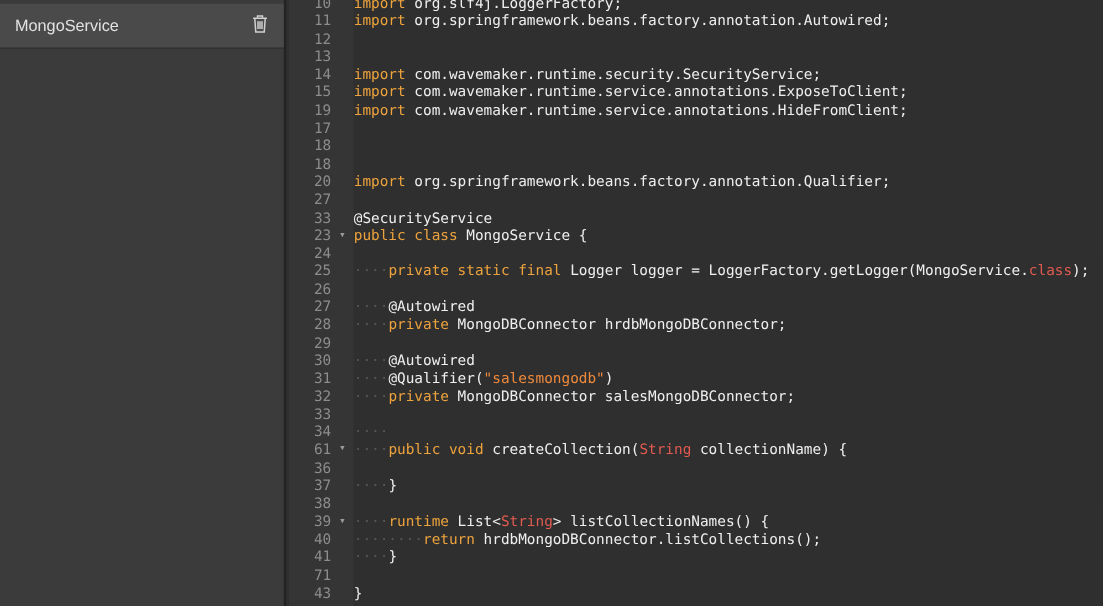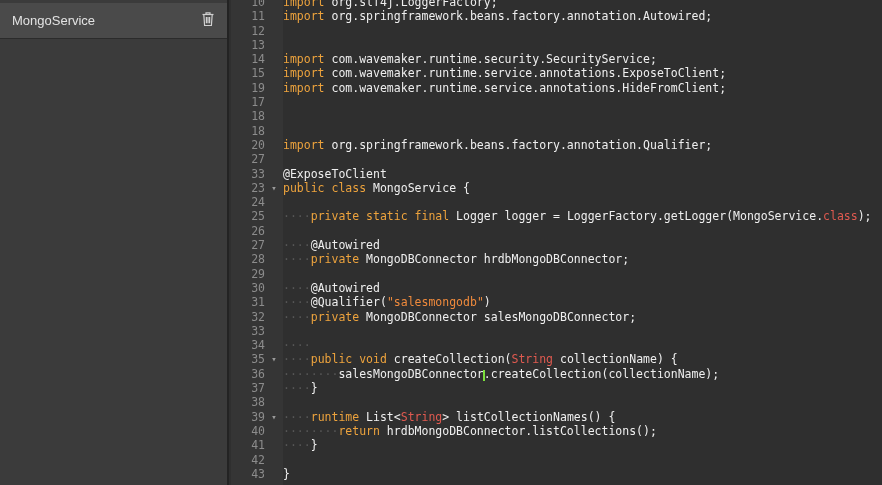--- a/index.html
+++ b/index.html
@@ -129,21 +129,21 @@
         <div class="code"><span class="kw">import</span><span class="pl"> org.springframework.beans.factory.annotation.Qualifier;</span></div>
       </div>
       <div class="line">
         <div class="gutter-num">27</div>
         <div class="fold"></div>
         <div class="code"></div>
       </div>
       <div class="line">
         <div class="gutter-num">33</div>
         <div class="fold"></div>
-        <div class="code"><span class="pl">@ExposeToClient</span></div>
+        <div class="code"><span class="pl">@SecurityService</span></div>
       </div>
       <div class="line">
         <div class="gutter-num">23</div>
         <div class="fold">▾</div>
         <div class="code"><span class="kw">public class</span><span class="pl"> MongoService {</span></div>
       </div>
       <div class="line">
         <div class="gutter-num">24</div>
         <div class="fold"></div>
         <div class="code"></div>
@@ -192,28 +192,27 @@
         <div class="gutter-num">33</div>
         <div class="fold"></div>
         <div class="code"></div>
       </div>
       <div class="line">
         <div class="gutter-num">34</div>
         <div class="fold"></div>
         <div class="code"><span class="ws">····</span></div>
       </div>
       <div class="line">
-        <div class="gutter-num">35</div>
+        <div class="gutter-num">61</div>
         <div class="fold">▾</div>
         <div class="code"><span class="ws">····</span><span class="kw">public void</span><span class="pl"> createCollection(</span><span class="ty">String</span><span class="pl"> collectionName) {</span></div>
       </div>
       <div class="line">
         <div class="gutter-num">36</div>
         <div class="fold"></div>
-        <div class="code"><span class="ws">········</span><span class="pl">salesMongoDBConnector</span><span class="caret"></span><span class="pl">.createCollection(collectionName);</span></div>
       </div>
       <div class="line">
         <div class="gutter-num">37</div>
         <div class="fold"></div>
         <div class="code"><span class="ws">····</span><span class="pl">}</span></div>
       </div>
       <div class="line">
         <div class="gutter-num">38</div>
         <div class="fold"></div>
         <div class="code"></div>
@@ -227,21 +226,21 @@
         <div class="gutter-num">40</div>
         <div class="fold"></div>
         <div class="code"><span class="ws">········</span><span class="kw">return</span><span class="pl"> hrdbMongoDBConnector.listCollections();</span></div>
       </div>
       <div class="line">
         <div class="gutter-num">41</div>
         <div class="fold"></div>
         <div class="code"><span class="ws">····</span><span class="pl">}</span></div>
       </div>
       <div class="line">
-        <div class="gutter-num">42</div>
+        <div class="gutter-num">71</div>
         <div class="fold"></div>
         <div class="code"></div>
       </div>
       <div class="line">
         <div class="gutter-num">43</div>
         <div class="fold"></div>
         <div class="code"><span class="pl">}</span></div>
       </div>
     </div>
 </div>

